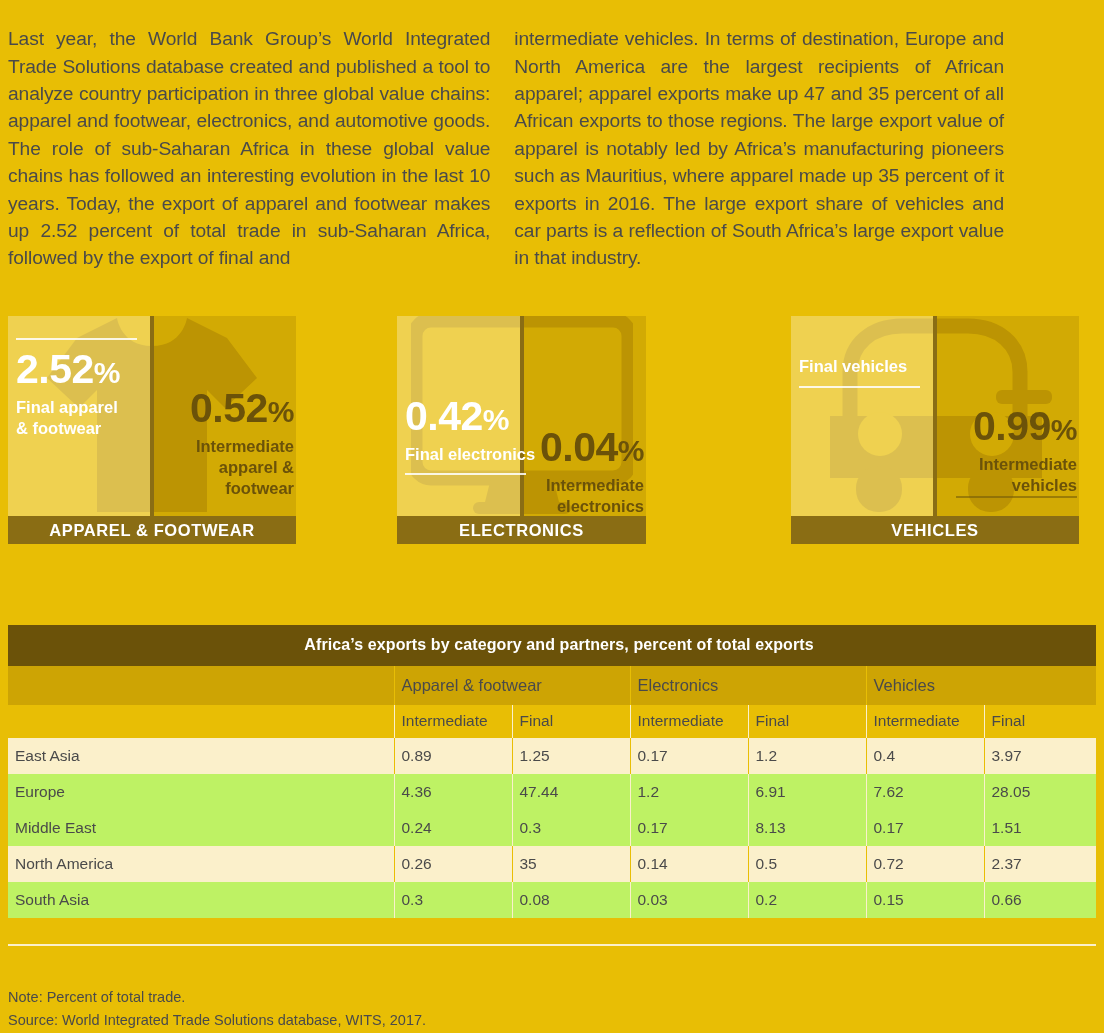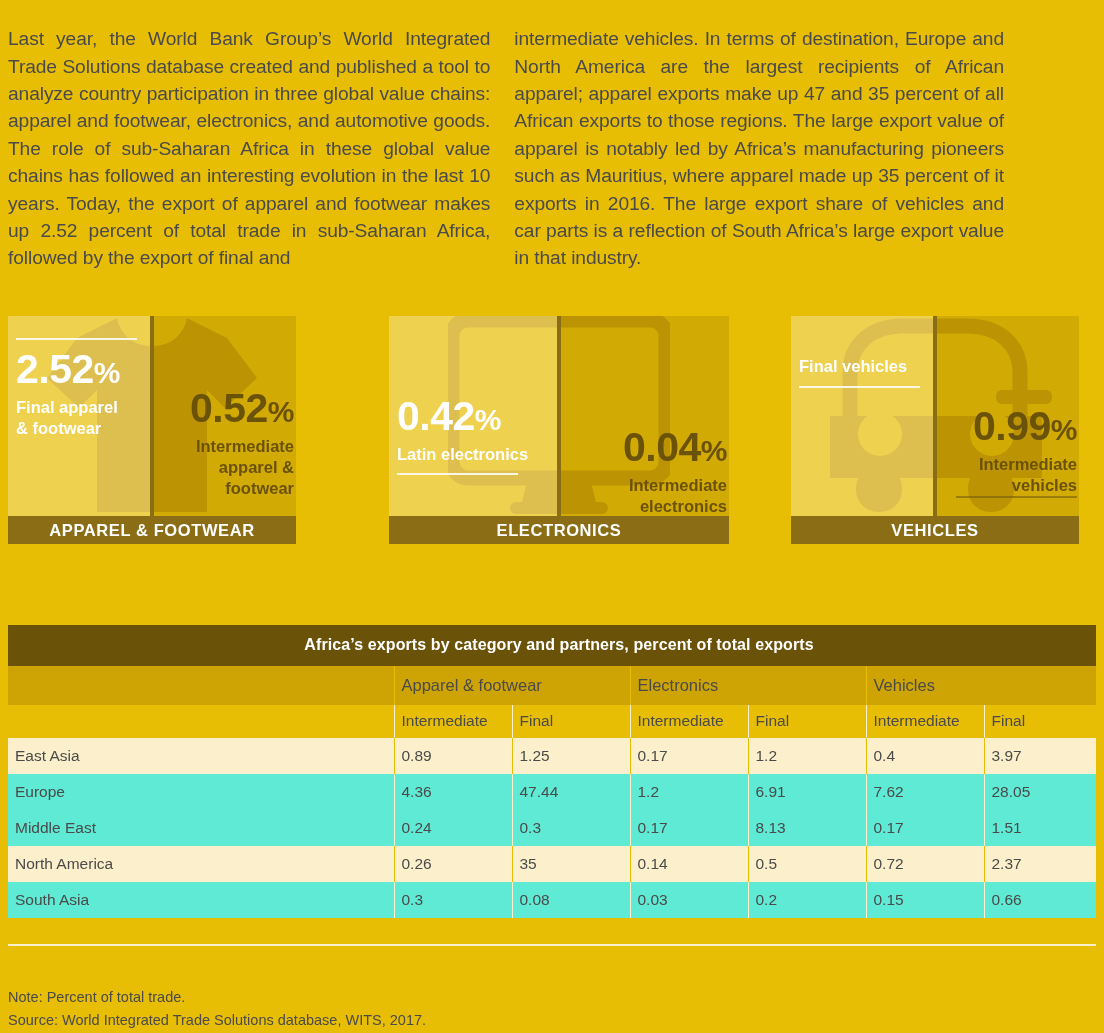--- a/index.html
+++ b/index.html
@@ -43,21 +43,21 @@
     width: 1104px;
     height: 228px;
   }
   .panel {
     position: absolute;
     top: 0;
     height: 228px;
     overflow: hidden;
   }
   .panel.apparel     { left: 8px;   width: 288px; }
-  .panel.electronics { left: 389px; width: 340px; }
+  .panel.electronics { left: 397px; width: 249px; }
   .panel.vehicles    { left: 791px; width: 288px; }
 
   .panel-icon-wrap {
     position: absolute;
     left: 0; top: 0;
     width: 100%; height: 201px;
     overflow: hidden;
   }
   .panel-icon {
     position: absolute;
@@ -202,21 +202,21 @@
     text-align: left;
     padding: 7px 0 8px 7px;
   }
   #exports-table td {
     padding: 7px 0 8px 7px;
     text-align: left;
     font-size: 15.5px;
     height: 21px;
   }
   #exports-table tr.odd td  { background: #FBF0CB; }
-  #exports-table tr.even td { background: #5eead4; }
+  #exports-table tr.even td { background: #bef264; }
   #exports-table td.region, #exports-table th.blank { padding-left: 7px; }
   .colsep { border-left: 1.5px solid #E8BE05; }
   tr.odd .colsep { border-left: 1.5px solid #E8BE05; }
   tr.even .colsep { border-left: 1.5px solid #FBF0CB; }
   .sub-row th.colsep { border-left: 1.5px solid #FBF0CB; }
   .group-row th.colsep { border-left: 1.5px solid #E8BE05; }
   #table-bottom-rule {
     position: absolute;
     left: 8px;
     top: 944px;
@@ -286,21 +286,21 @@
         <path d="M80 162 L142 162 L150 194 L72 194 Z" fill="#CDA404"></path>
         <rect x="62" y="186" width="98" height="12" rx="6" ry="6" fill="#CDA404"></rect>
       </svg>
     </div>
     <div class="light-overlay"></div>
     <div class="dark-overlay"></div>
     <div class="divider"></div>
 
     <div class="stat-final">
       <div class="big-num"><span>0.42</span><span class="pct">%</span></div>
-      <div class="sub-lbl"><span>Latin electronics</span></div>
+      <div class="sub-lbl"><span>Final electronics</span></div>
       <div class="rule" style="margin-top:8px"></div>
     </div>
 
     <div class="stat-inter">
       <div class="big-num"><span>0.04</span><span class="pct">%</span></div>
       <div class="sub-lbl">
         <span>Intermediate</span><br>
         <span>electronics</span>
       </div>
     </div>

